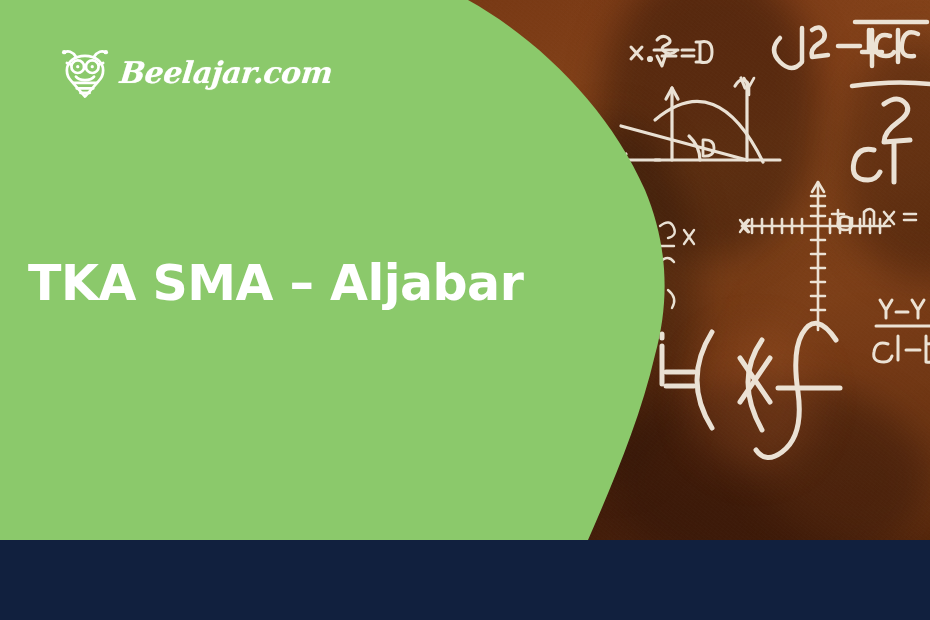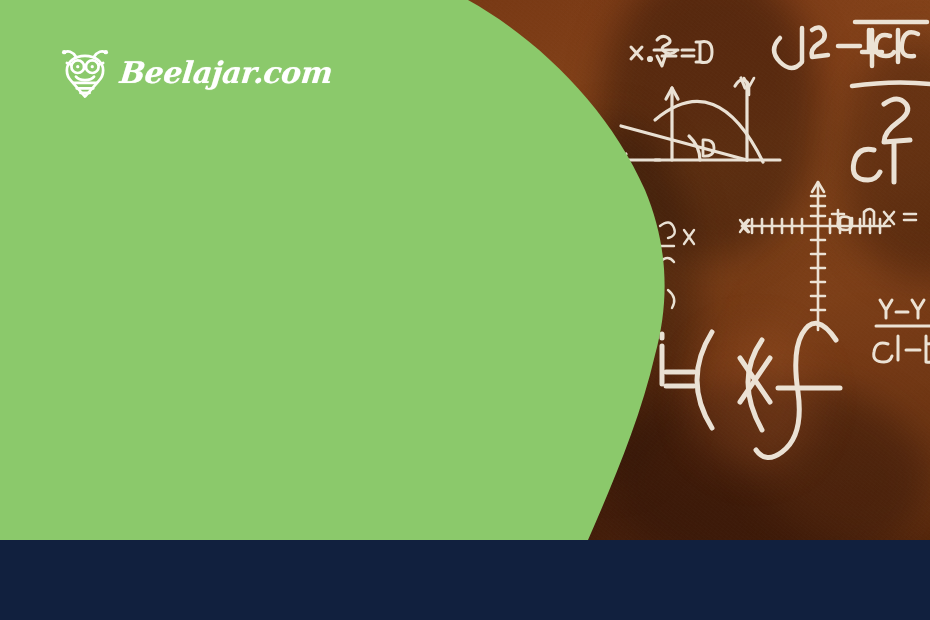--- a/index.html
+++ b/index.html
@@ -284,16 +284,17 @@
 
           <path d="M19 43 H45"></path>
           <path d="M23 49 H41"></path>
           <path d="M27 54 H37"></path>
         </g>
       </svg>
     </span>
     <span class="logo-word">Beelajar.com</span>
   </div>
 
+  <h1 class="headline">TKA SMA – Aljabar</h1>
 
   <div class="footer-bar"></div>
 
 </div>
 
 </body></html>

